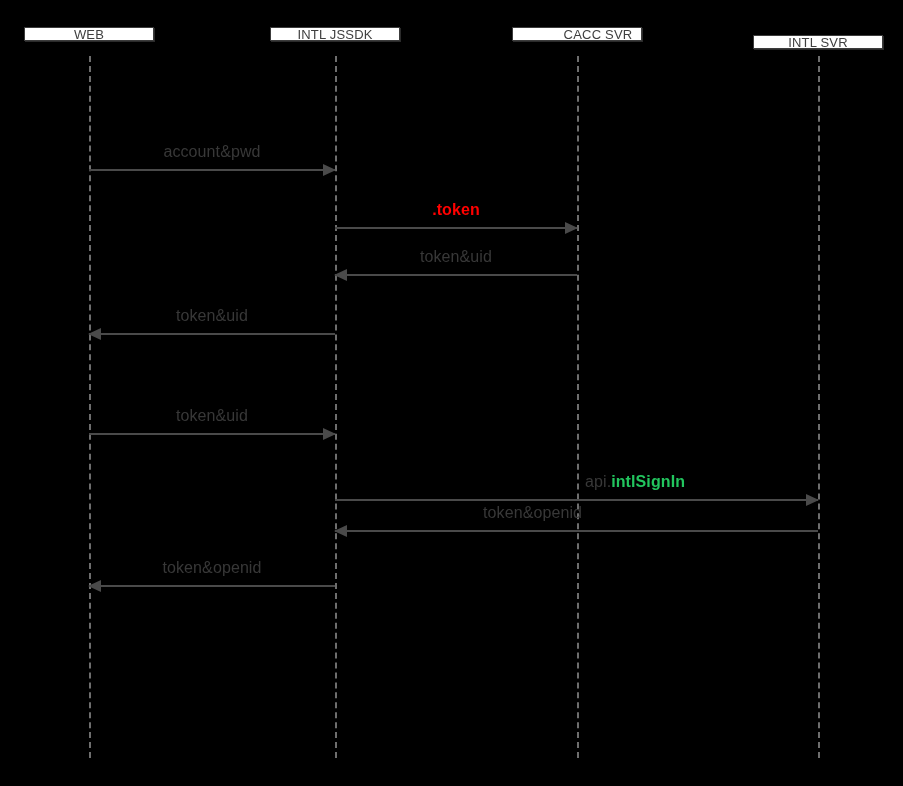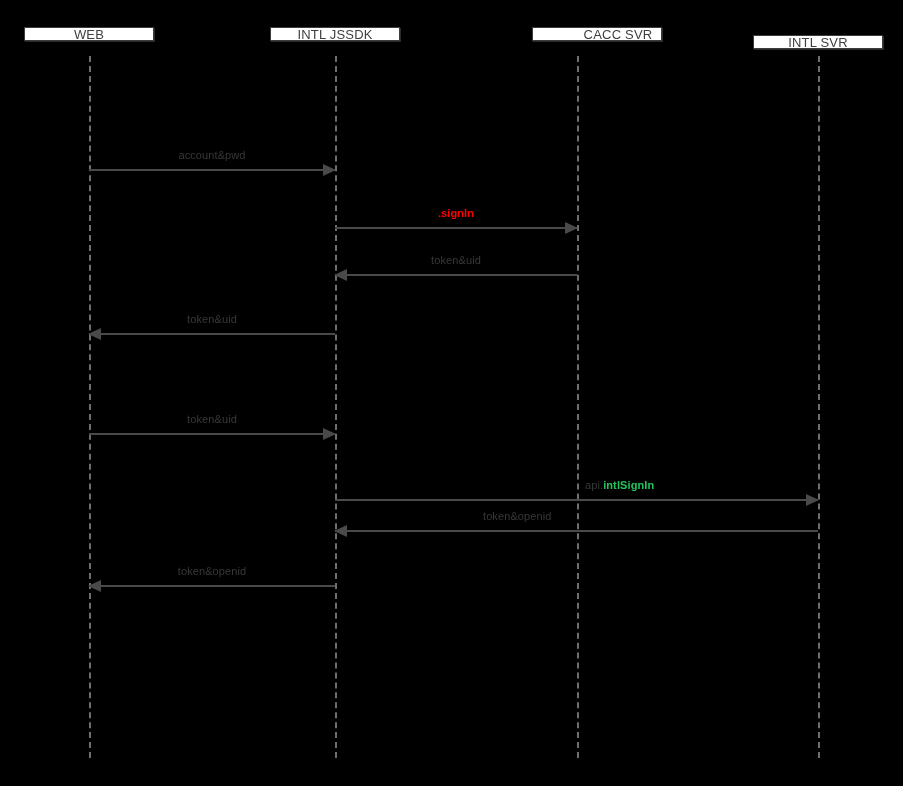--- a/index.html
+++ b/index.html
@@ -69,21 +69,21 @@
     border-left: 13px solid #4a4a4a;
   }
   .arrowhead.left {
     left: -1px;
     border-right: 13px solid #4a4a4a;
   }
   .msg-label {
     position: absolute;
     bottom: 9px;
     white-space: nowrap;
-    font-size: 11px;
+    font-size: 16px;
     color: #383838;
     letter-spacing: 0.1px;
   }
   .msg-label.center {
     left: 50%;
     transform: translateX(-50%);
   }
   .msg-label .hl {
     color: #22c55e;
     font-weight: bold;
@@ -102,37 +102,37 @@
   <div class="lifeline" style="left:335px; top:56px; height:702px;"></div>
   <div class="lifeline" style="left:577px; top:56px; height:702px;"></div>
   <div class="lifeline" style="left:818px; top:56px; height:702px;"></div>
 
   <div class="participant" style="left:24px; top:27px;">
     <span class="participant-label">WEB</span>
   </div>
   <div class="participant" style="left:270px; top:27px;">
     <span class="participant-label">INTL JSSDK</span>
   </div>
-  <div class="participant" style="left:532px; top:27px;padding-left:42px;">
+  <div class="participant" style="left:512px; top:27px;padding-left:42px;">
     <span class="participant-label">CACC SVR</span>
   </div>
   <div class="participant" style="left:753px; top:27px;margin-top:8px;">
     <span class="participant-label">INTL SVR</span>
   </div>
 
   <div class="message" style="left:89px; top:169px; width:246px;">
     <div class="msg-line"></div>
     <div class="arrowhead right"></div>
     <div class="msg-label center">account&amp;pwd</div>
   </div>
 
   <div class="message" style="left:335px; top:227px; width:242px;">
     <div class="msg-line"></div>
     <div class="arrowhead right"></div>
-    <div class="msg-label center allred">.signIn</div>
+    <div class="msg-label center allred">.token</div>
   </div>
 
   <div class="message" style="left:335px; top:274px; width:242px;">
     <div class="msg-line"></div>
     <div class="arrowhead left"></div>
     <div class="msg-label center">token&amp;uid</div>
   </div>
 
   <div class="message" style="left:89px; top:333px; width:246px;">
     <div class="msg-line"></div>

